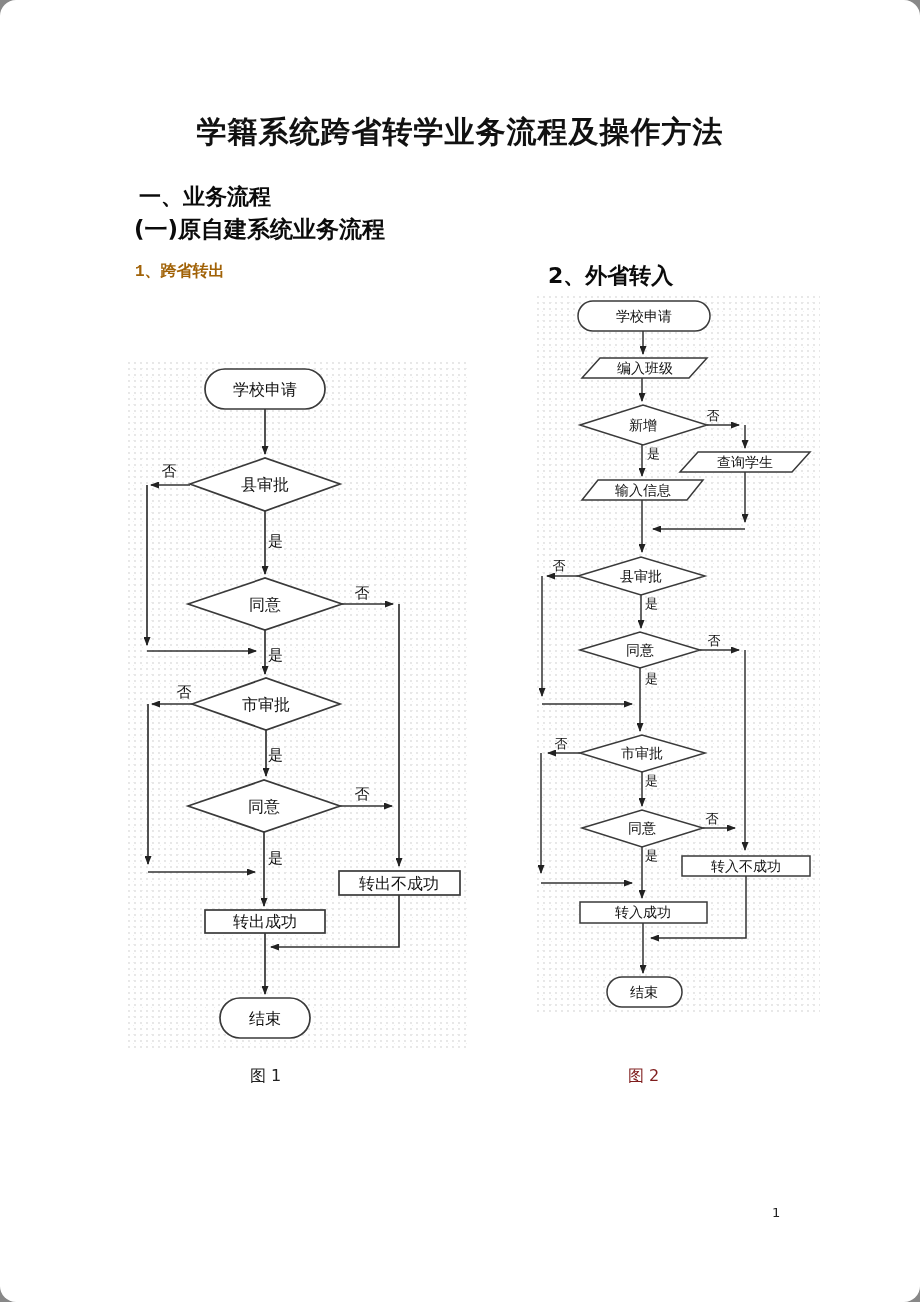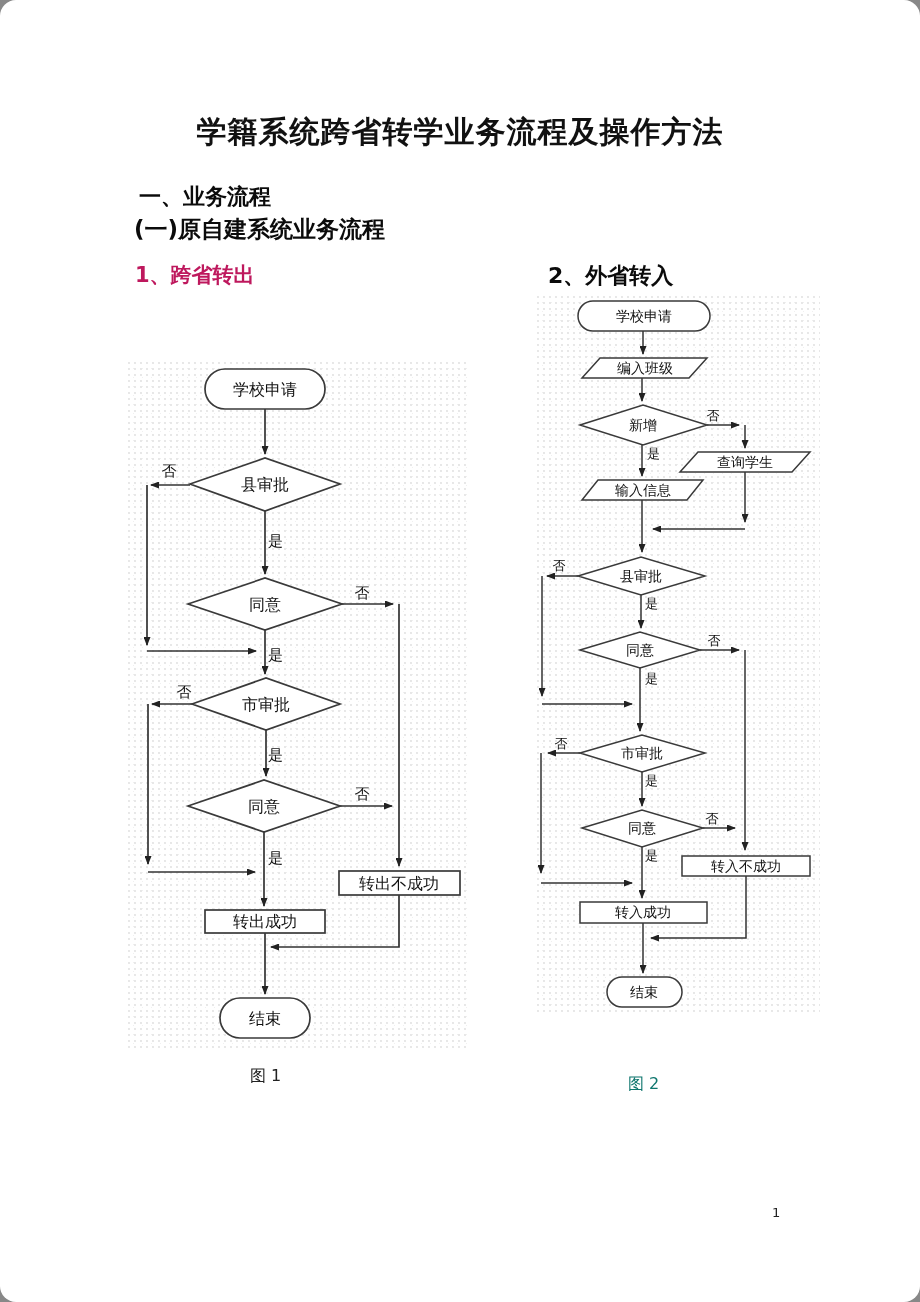--- a/index.html
+++ b/index.html
@@ -7,25 +7,25 @@
     position:relative; width:920px; height:1302px; margin:0 auto;
     background:#ffffff; overflow:hidden;
     font-family:"DejaVu Sans", sans-serif; color:#1a1a1a;border-radius:16px;
   }
   .doc-title {
     position:absolute; left:0; top:112px; width:100%;
     text-align:center; font-size:30px; font-weight:bold; letter-spacing:1px; color:#111;
   }
   .h-sec1   { position:absolute; left:139px; top:170px; font-size:22px; font-weight:bold; color:#0b0b0b;margin-top:12px; }
   .h-sec11  { position:absolute; left:134px; top:214px; font-size:23px; font-weight:bold; color:#0b0b0b; }
-  .h-sub1   { position:absolute; left:135px; top:261px; font-size:21px; font-weight:bold; color:#be185d; }
+  .h-sub1   { position:absolute; left:135px; top:261px; font-size:16px; font-weight:bold; color:#a16207;font-family:Liberation Mono, monospace; }
   .h-sub2   { position:absolute; left:548px; top:261px; font-size:22px; font-weight:bold; color:#0b0b0b; }
   .h-sec12  { position:absolute; left:134px; top:1143px; font-size:23px; font-weight:bold; color:#0b0b0b; }
   .caption1 { position:absolute; left:250px; top:1066px; font-size:16px; color:#222; }
-  .caption2 { position:absolute; left:628px; top:1066px; font-size:16px; color:#0f766e;margin-top:8px; }
+  .caption2 { position:absolute; left:628px; top:1066px; font-size:16px; color:#7f1d1d; }
   .pagenum  { position:absolute; left:772px; top:1205px; font-size:13px; color:#222; }
 
   svg.fc { position:absolute; }
   .panel {
     background-image:
       radial-gradient(rgba(110,110,110,0.16) 0.8px, transparent 0.9px),
       radial-gradient(rgba(110,110,110,0.10) 0.8px, transparent 0.9px);
     background-size: 6px 6px, 9px 9px;
     background-position: 0 0, 3px 4px;
   }

